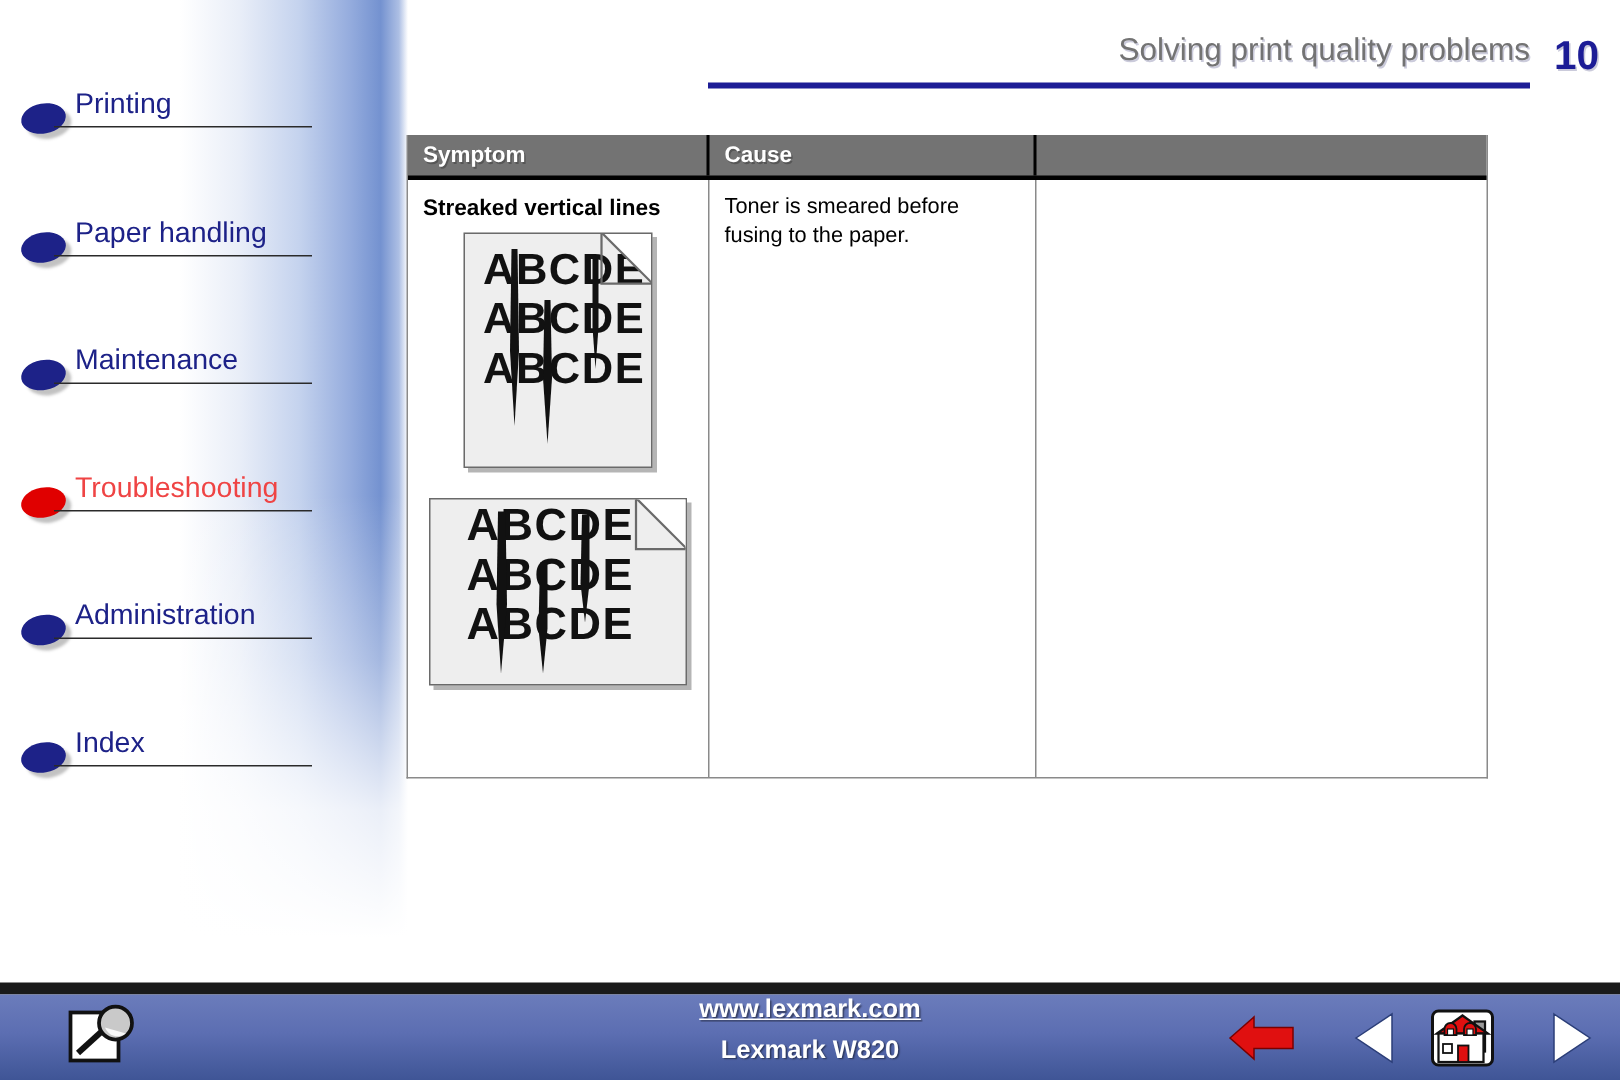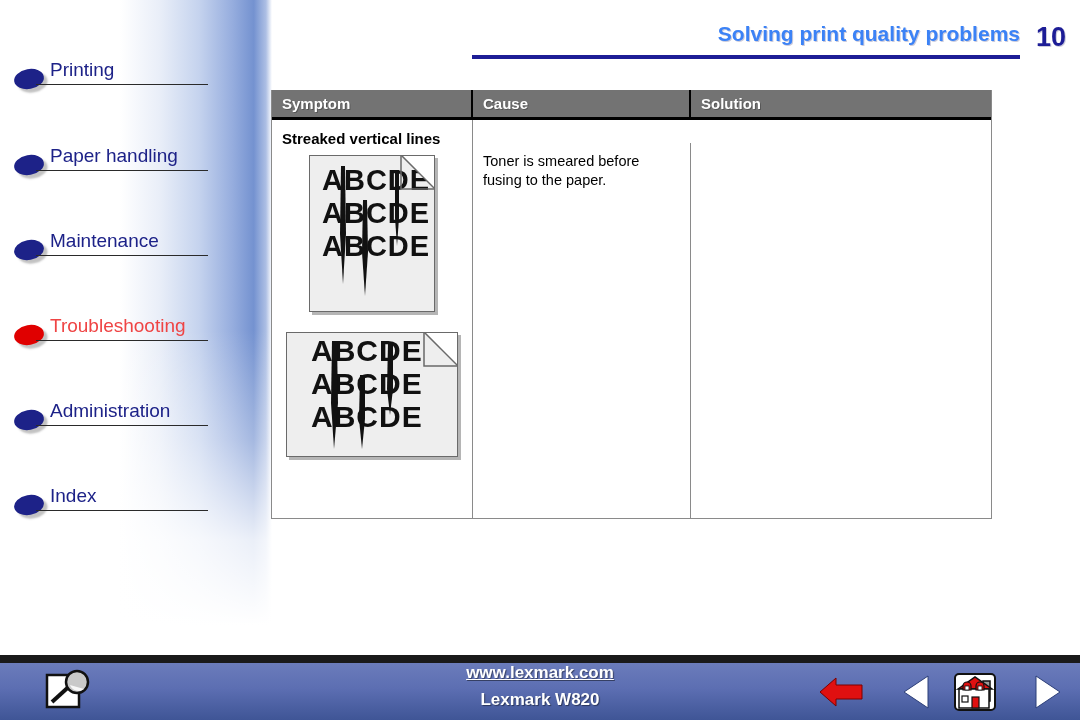--- a/index.html
+++ b/index.html
@@ -76,22 +76,22 @@
     left: 36px; top: 27px;
     width: 172px; height: 1px;
     background: #2a2a2a;
   }
 
   
   #header-title {
     position: absolute;
     right: 60px; top: 22px;
     font-size: 21px;
-    font-weight: bold;
-    color: #3b82f6;
+    font-weight: normal;
+    color: #737373;
     text-shadow: 1px 1px 0 rgba(190,190,210,0.8);
     white-space: nowrap;
     text-align: center;
   }
   #header-pageno {
     position: absolute;
     right: 14px; top: 22px;
     font-size: 27px;
     font-weight: bold;
     color: #1d1d96;
@@ -134,21 +134,21 @@
     display: flex;
     min-height: 398px;
   }
   .td {
     padding: 9px 10px 0 10px;
     font-size: 14.5px;
     color: #000000;
     line-height: 19px;
   }
   .td.c1 { width: 201px; border-right: 1px solid #8a8a8a; position: relative; }
-  .td.c2 { width: 218px; border-right: 1px solid #8a8a8a; margin-top: 23px; }
+  .td.c2 { width: 218px; border-right: 1px solid #8a8a8a; }
   .td.c3 { flex: 1; }
   .symptom-label { font-weight: bold; font-size: 15px; }
 
   
   .sample {
     position: absolute;
     background: #eeeeee;
     border: 1px solid #6a6a6a;
     box-shadow: 3px 3px 0 rgba(120,120,120,0.55);
     overflow: hidden;
@@ -288,21 +288,20 @@
 
   <div id="header-title">Solving print quality problems</div>
   <div id="header-pageno">10</div>
   <div id="header-rule"></div>
 
   <div id="table">
 
     <div id="thead">
       <div class="th c1">Symptom</div>
       <div class="th c2">Cause</div>
-      <div class="th c3">Solution</div>
     </div>
 
     <div id="trow">
 
       <div class="td c1">
         <div class="symptom-label">Streaked vertical lines</div>
 
         <div class="sample" id="sample-portrait">
           <div class="abc-block">
             <div class="abc-line" style="left:12px; top:15px; font-size:29px;">ABCDE</div>

